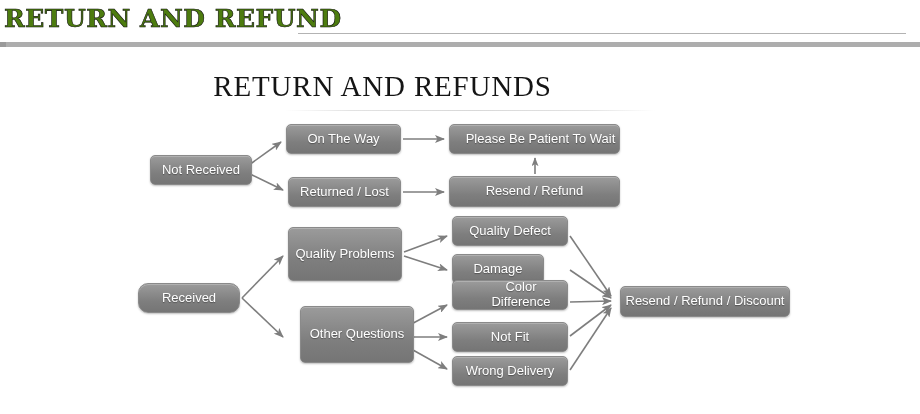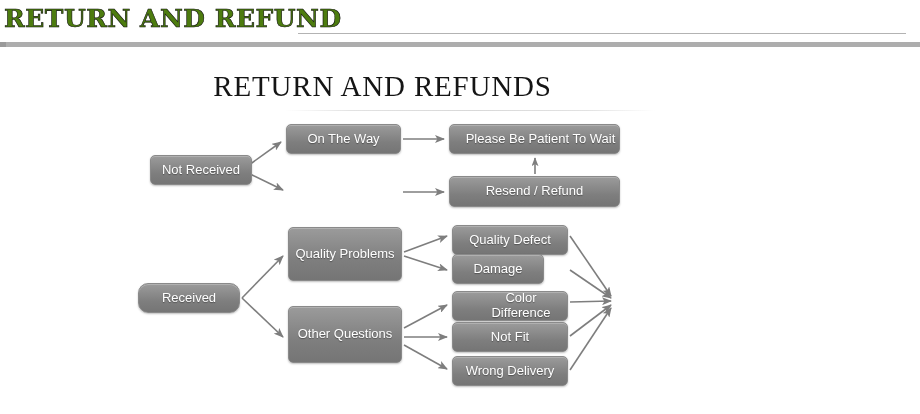--- a/index.html
+++ b/index.html
@@ -122,24 +122,26 @@
       <path d="M570,236 L611,296" marker-end="url(#ah)"></path>
       <path d="M570,270 L611,298" marker-end="url(#ah)"></path>
       <path d="M570,302 L611,301" marker-end="url(#ah)"></path>
       <path d="M570,336 L611,305" marker-end="url(#ah)"></path>
       <path d="M570,370 L611,308" marker-end="url(#ah)"></path>
     </g>
   </svg>
 
   <div class="node" style="left: 138px; top: 155px; width: 102px; height: 30px; margin-left: 12px;">Not Received</div>
   <div class="node" style="left: 286px; top: 124px; width: 115px; height: 30px;">On The Way</div>
+  <div class="node" style="left: 288px; top: 177px; width: 113px; height: 30px;">Returned / Lost</div>
   <div class="node" style="left: 449px; top: 124px; width: 171px; height: 30px; padding-left: 12px;">Please Be Patient To Wait</div>
   <div class="node" style="left: 449px; top: 176px; width: 171px; height: 31px;">Resend / Refund</div>
   <div class="node" style="left: 138px; top: 283px; width: 102px; height: 30px; border-radius: 10px;">Received</div>
   <div class="node" style="left: 288px; top: 227px; width: 114px; height: 54px;">Quality Problems</div>
-  <div class="node" style="left: 288px; top: 306px; width: 114px; height: 57px;">Other Questions</div>
-  <div class="node" style="left: 452px; top: 225px; width: 116px; height: 30px;">Quality Defect</div>
+  <div class="node" style="left: 300px; top: 306px; width: 114px; height: 57px;">Other Questions</div>
+  <div class="node" style="left: 452px; top: 216px; width: 116px; height: 30px;">Quality Defect</div>
   <div class="node" style="left: 452px; top: 254px; width: 92px; height: 30px;">Damage</div>
-  <div class="node" style="left: 452px; top: 291px; width: 116px; height: 30px; padding-left: 22px;">Color Difference</div>
+  <div class="node" style="left: 452px; top: 280px; width: 116px; height: 30px; padding-left: 22px;">Color Difference</div>
   <div class="node" style="left: 452px; top: 322px; width: 116px; height: 30px;">Not Fit</div>
   <div class="node" style="left: 452px; top: 356px; width: 116px; height: 30px;">Wrong Delivery</div>
+  <div class="node" style="left: 620px; top: 286px; width: 170px; height: 31px;">Resend / Refund / Discount</div>
 
 </div>
 
 </body></html>

